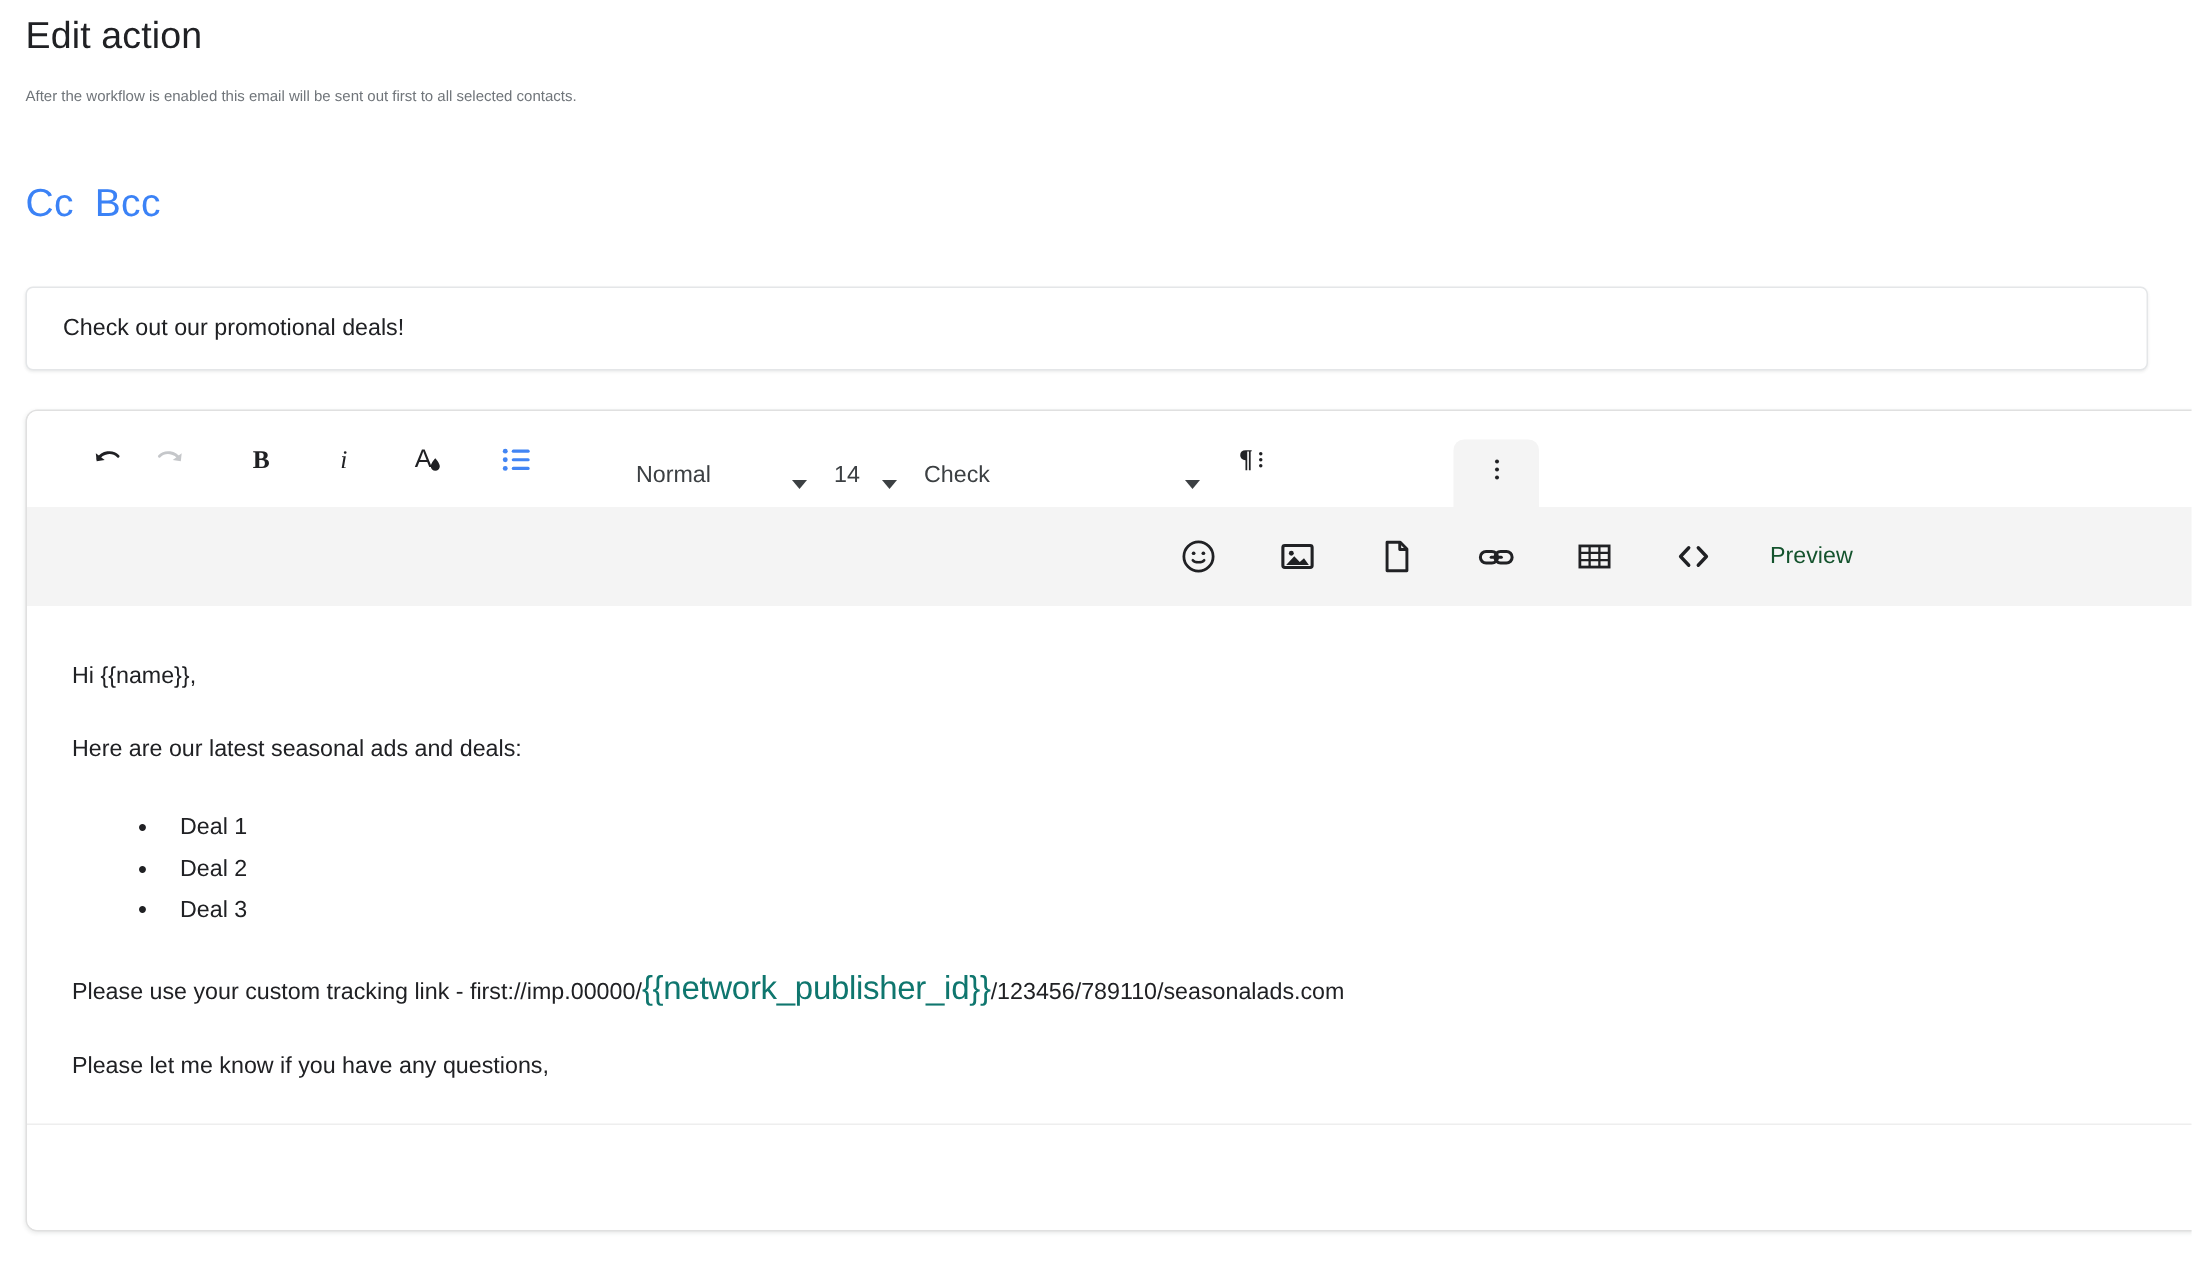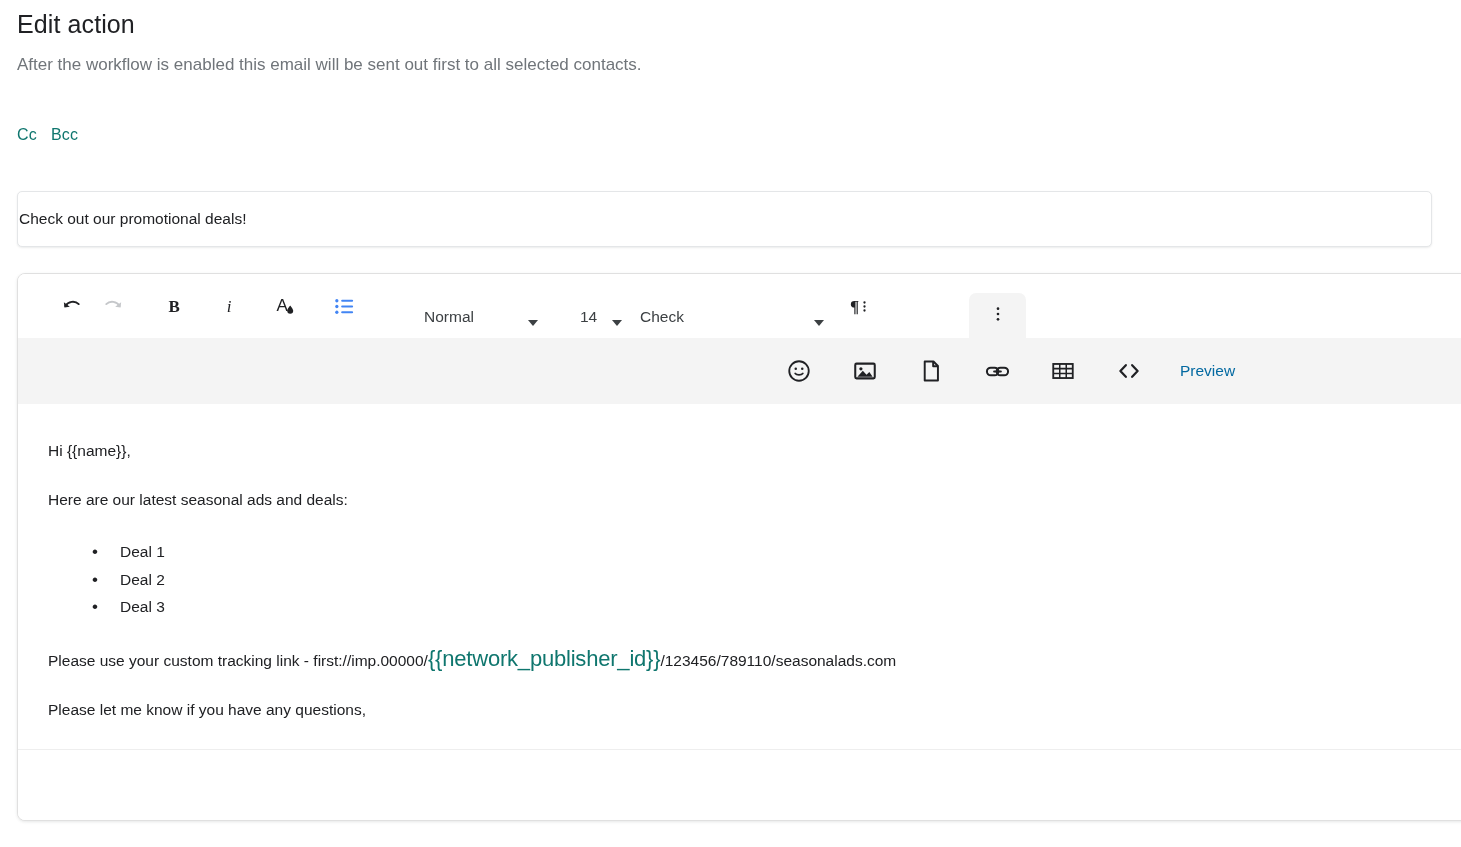--- a/index.html
+++ b/index.html
@@ -30,58 +30,58 @@
     font-size: 25px;
     line-height: 32px;
     color: #202124;
     font-weight: 400;
     letter-spacing: 0.1px;
   }
   .page-subtitle {
     position: absolute;
     left: 17px;
     top: 55px;
-    font-size: 17px;
+    font-size: 10px;
     line-height: 20px;
     color: #70757a;
     font-weight: 400;
   }
 
   
   .recipient-links {
     position: absolute;
     left: 17px;
     top: 122px;
     display: flex;
     align-items: center;
     gap: 14px;
   }
   .recipient-link {
-    font-size: 16px;
+    font-size: 26px;
     line-height: 26px;
-    color: #0f766e;
+    color: #3b82f6;
     cursor: pointer;
     font-weight: 400;
     letter-spacing: 0.2px;
   }
 
   
   .subject-field {
     position: absolute;
     left: 17px;
     top: 191px;
     width: 1415px;
     height: 56px;
     background: #ffffff;
     border: 1px solid #e4e6e8;
     border-radius: 5px;
     box-shadow: 0 1px 2px rgba(60,64,67,0.10);
     display: flex;
     align-items: center;
-    padding: 0 1px;
+    padding: 0 24px;
   }
   .subject-field input {
     width: 100%;
     border: none;
     outline: none;
     background: transparent;
     font-family: "Liberation Sans", sans-serif;
     font-size: 15.5px;
     color: #202124;
     padding: 0;
@@ -149,21 +149,21 @@
   .tb-select .caret {
     margin-left: 8px;
     width: 0;
     height: 0;
     border-left: 5px solid transparent;
     border-right: 5px solid transparent;
     border-top: 6px solid #3c4043;
     flex-shrink: 0;
   }
   .sel-normal .tb-select-label { width: 96px; }
-  .sel-size   .tb-select-label { width: 24px; margin-left: 24px; }
+  .sel-size   .tb-select-label { width: 24px; }
   .sel-font   .tb-select-label { width: 166px; }
 
   
   .kebab-tab {
     position: absolute;
     left: 951px;
     top: 19px;
     width: 57px;
     height: 45px;
     background: #f4f4f4;
@@ -192,21 +192,21 @@
     justify-content: center;
     cursor: pointer;
     border-radius: 4px;
     flex-shrink: 0;
     background: transparent;
     border: none;
     padding: 0;
   }
   .preview-label {
     font-size: 15.5px;
-    color: #0369a1;
+    color: #14532d;
     cursor: pointer;
     margin-left: 4px;
     white-space: nowrap;
   }
 
   
   .editor-body {
     flex: 1;
     background: #ffffff;
     padding: 36px 30px 0 30px;

